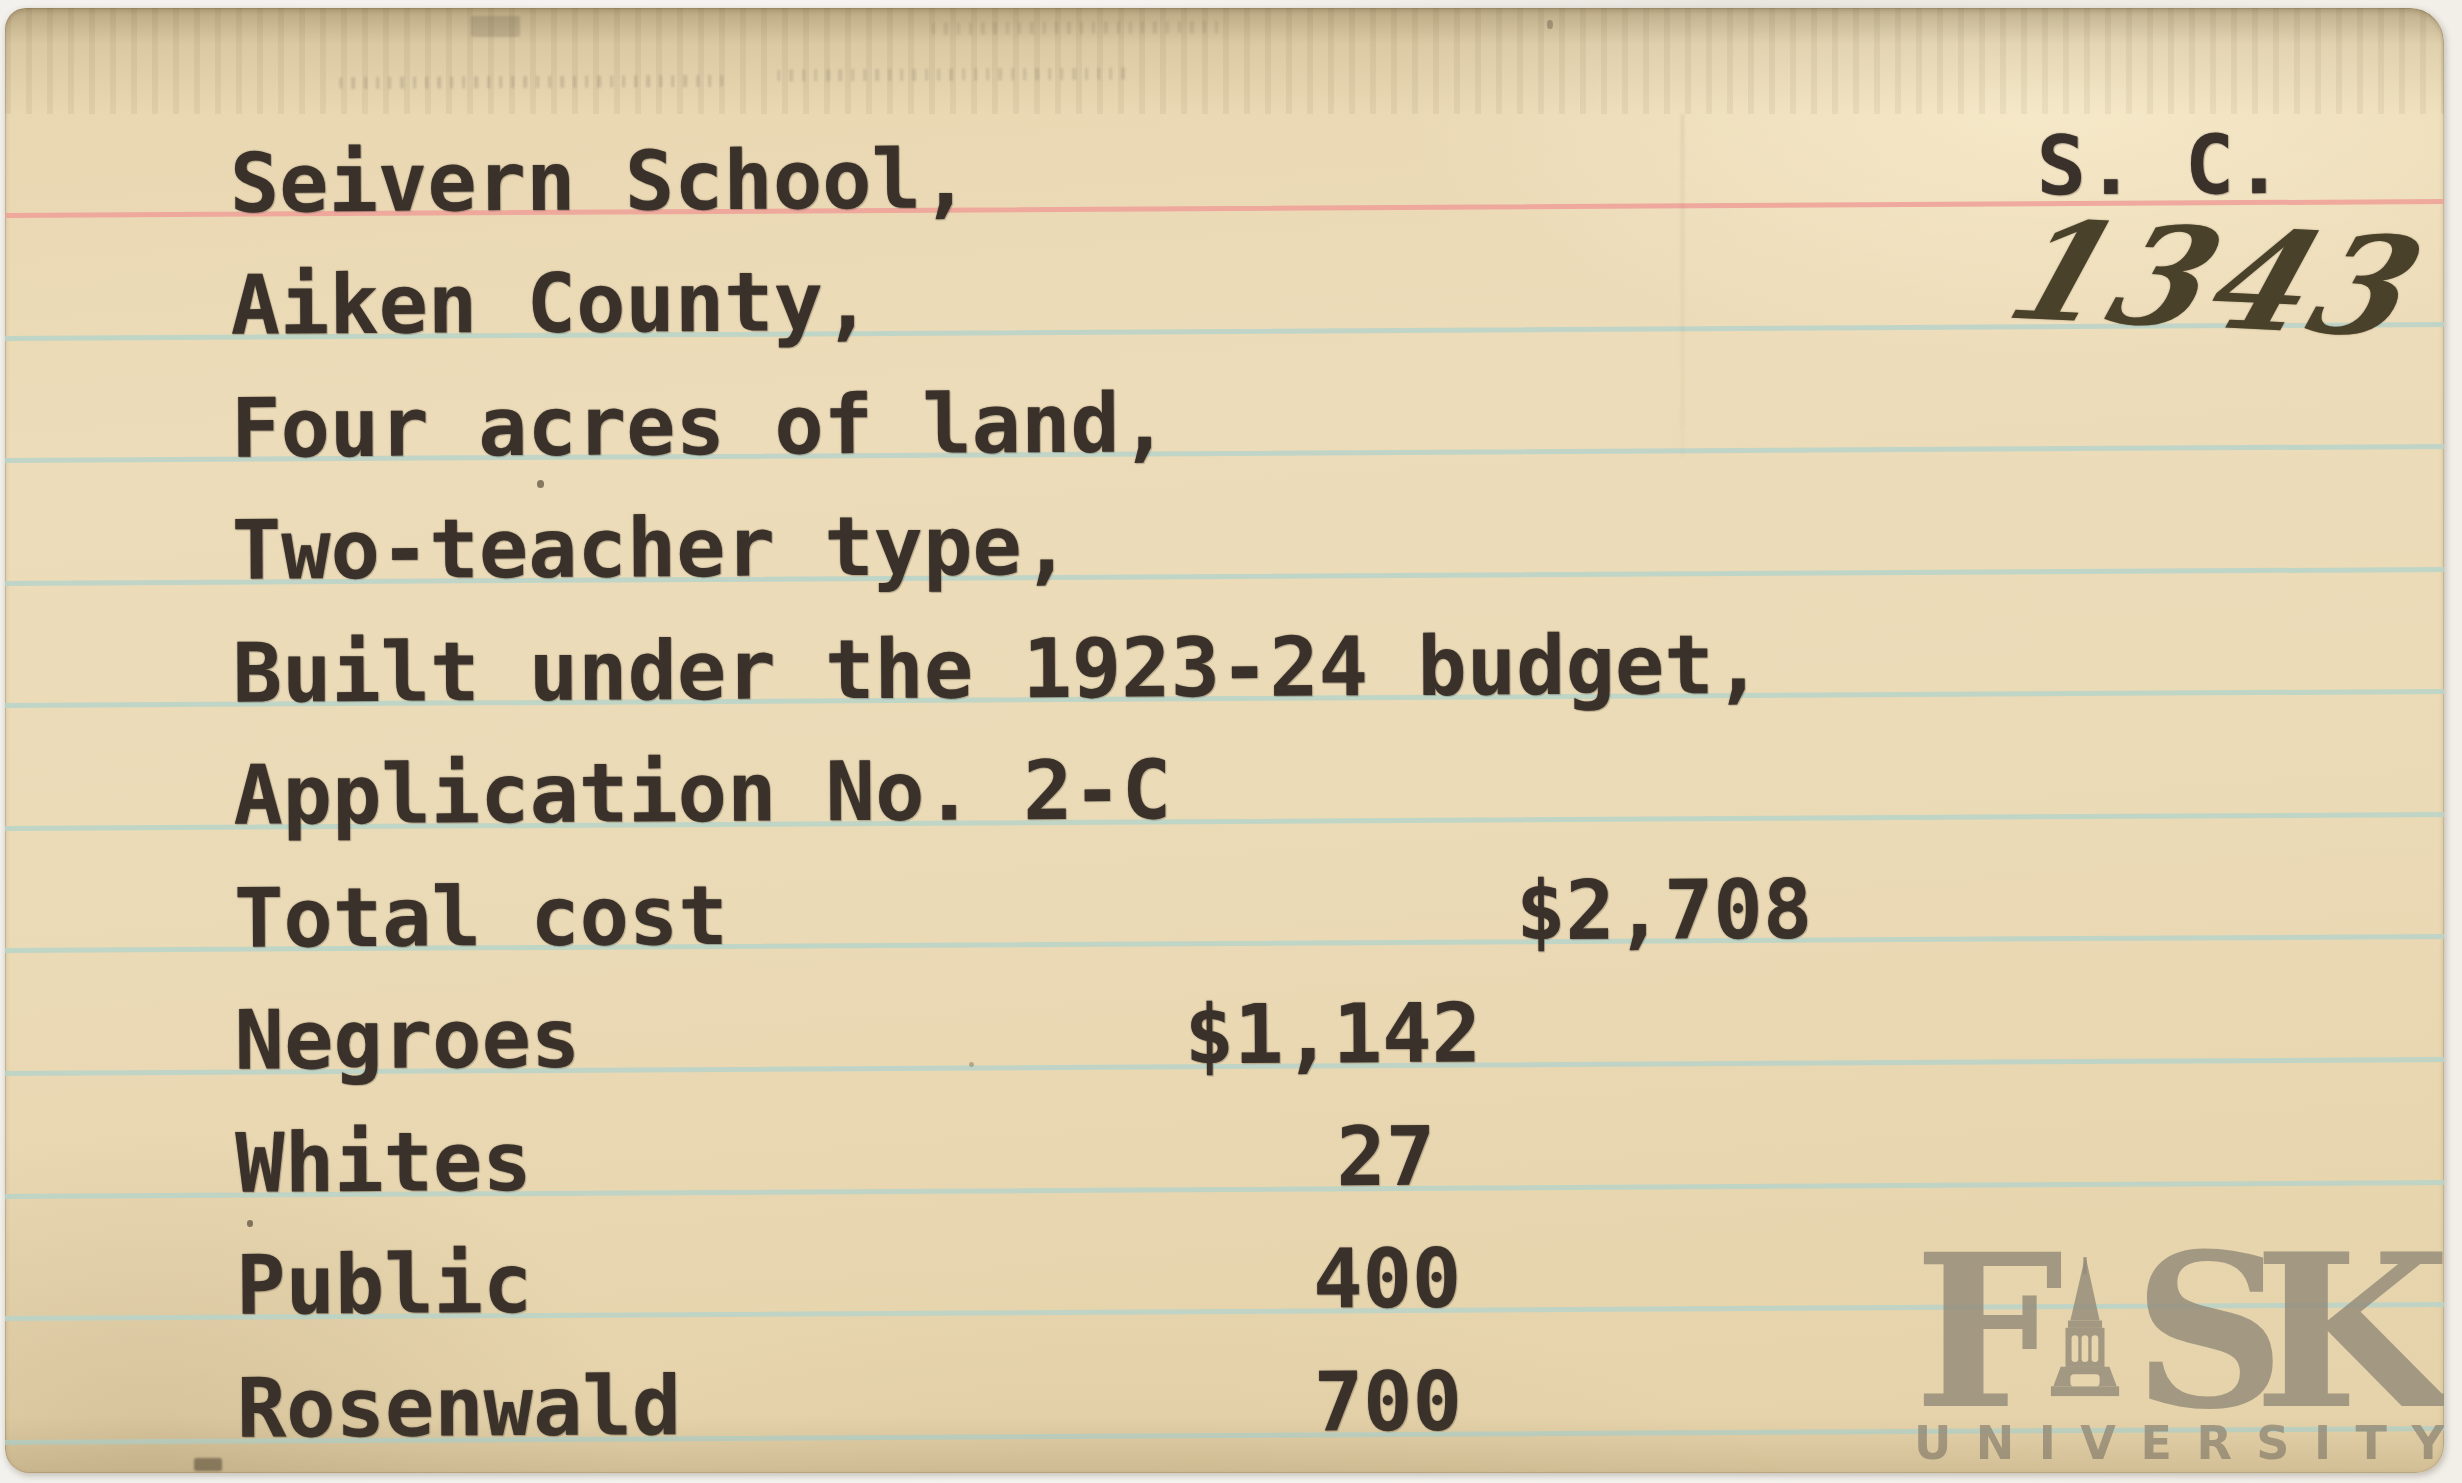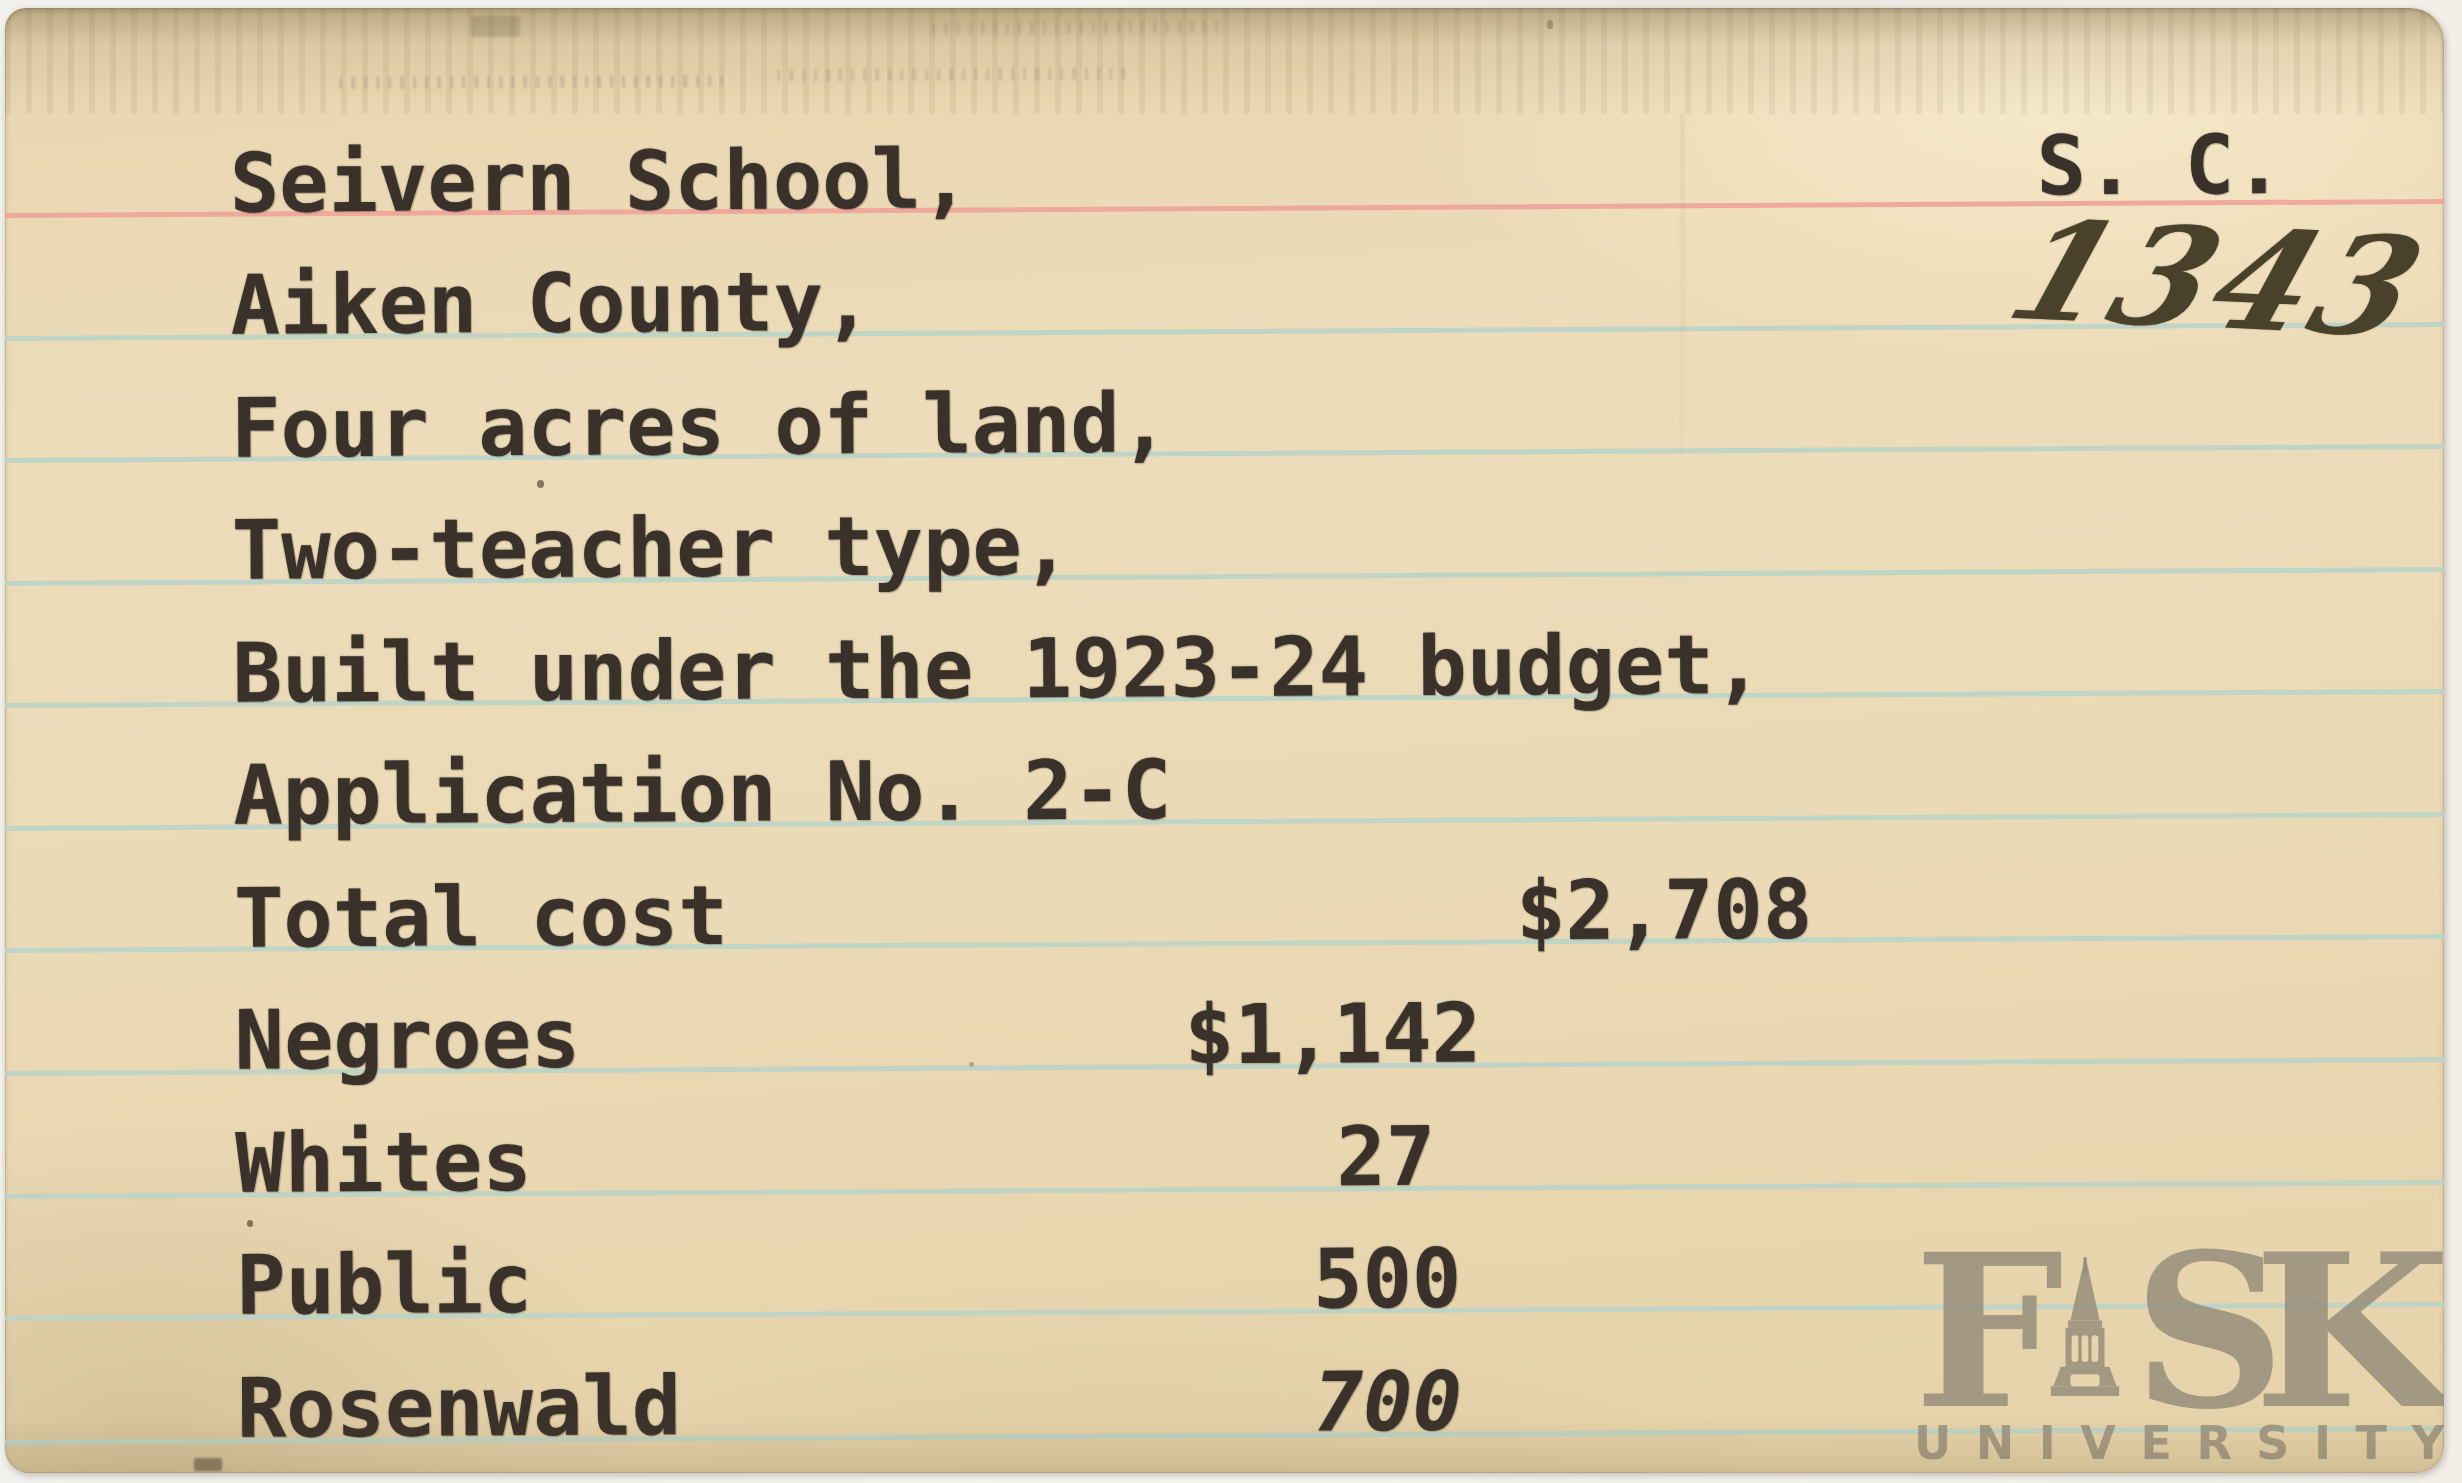--- a/index.html
+++ b/index.html
@@ -140,25 +140,25 @@
     <div>
       <div class="typed" style="left:228px;top:984px;">Negroes</div>
       <div class="typed" style="left:1178px;top:984px;">$1,142</div>
     </div>
     <div>
       <div class="typed" style="left:228px;top:1107px;">Whites</div>
       <div class="typed" style="left:1329px;top:1107px;">27</div>
     </div>
     <div>
       <div class="typed" style="left:228px;top:1229px;">Public</div>
-      <div class="typed" style="left:1305px;top:1229px;">500</div>
+      <div class="typed" style="left:1305px;top:1229px;">400</div>
     </div>
     <div>
       <div class="typed" style="left:228px;top:1352px;">Rosenwald</div>
-      <div class="typed" style="left:1305px;top:1352px;font-style:italic;">700</div>
+      <div class="typed" style="left:1305px;top:1352px;">700</div>
     </div>
 
     <div class="ghost-marks" style="left:338px;top:64px;width:384px;"></div>
     <div class="ghost-marks" style="left:776px;top:59px;width:351px;opacity:.36;"></div>
     <div class="ghost-marks" style="left:931px;top:13px;width:294px;opacity:.30;"></div>
   </div>
 
   <div>
     <div class="wm-letter" style="left:1909px;top:1238px;">F</div>
     <svg class="wm-tower" style="left:2041px;top:1249px;" width="78" height="149" viewBox="0 0 64 122">

